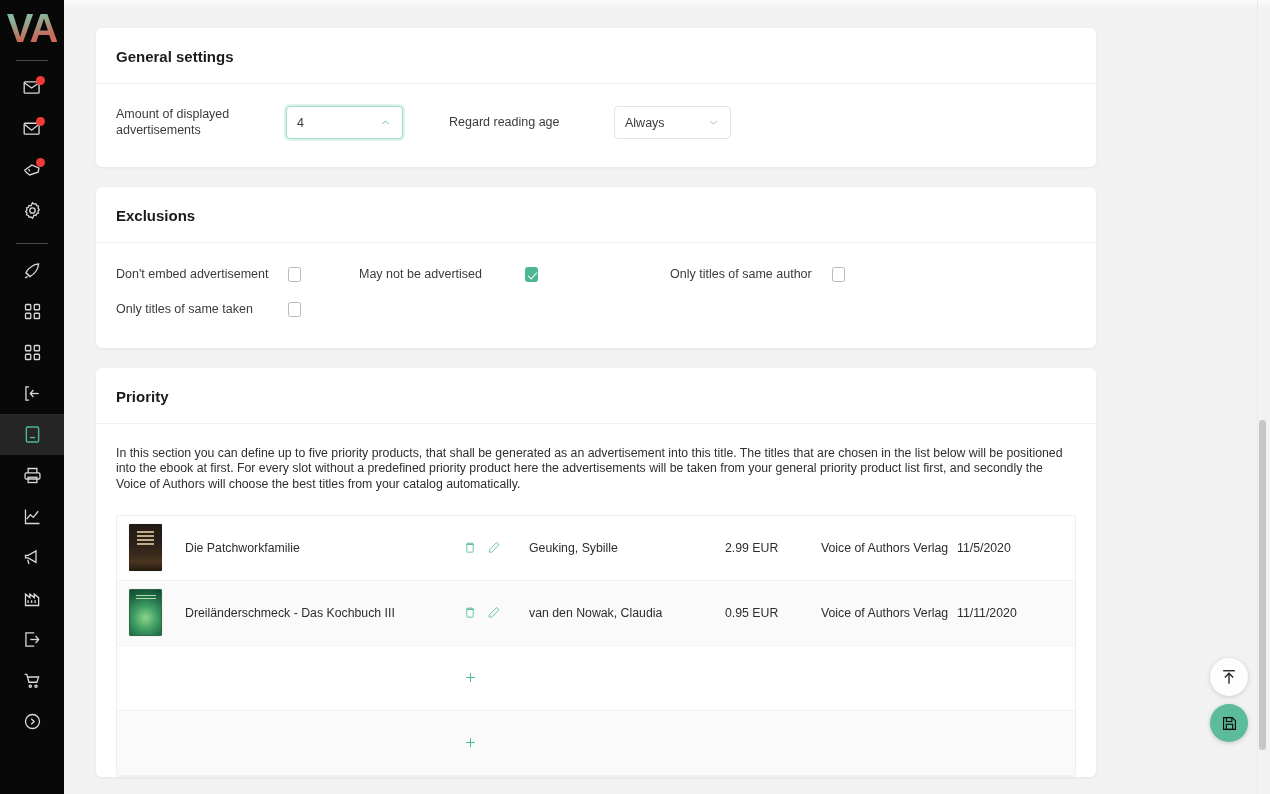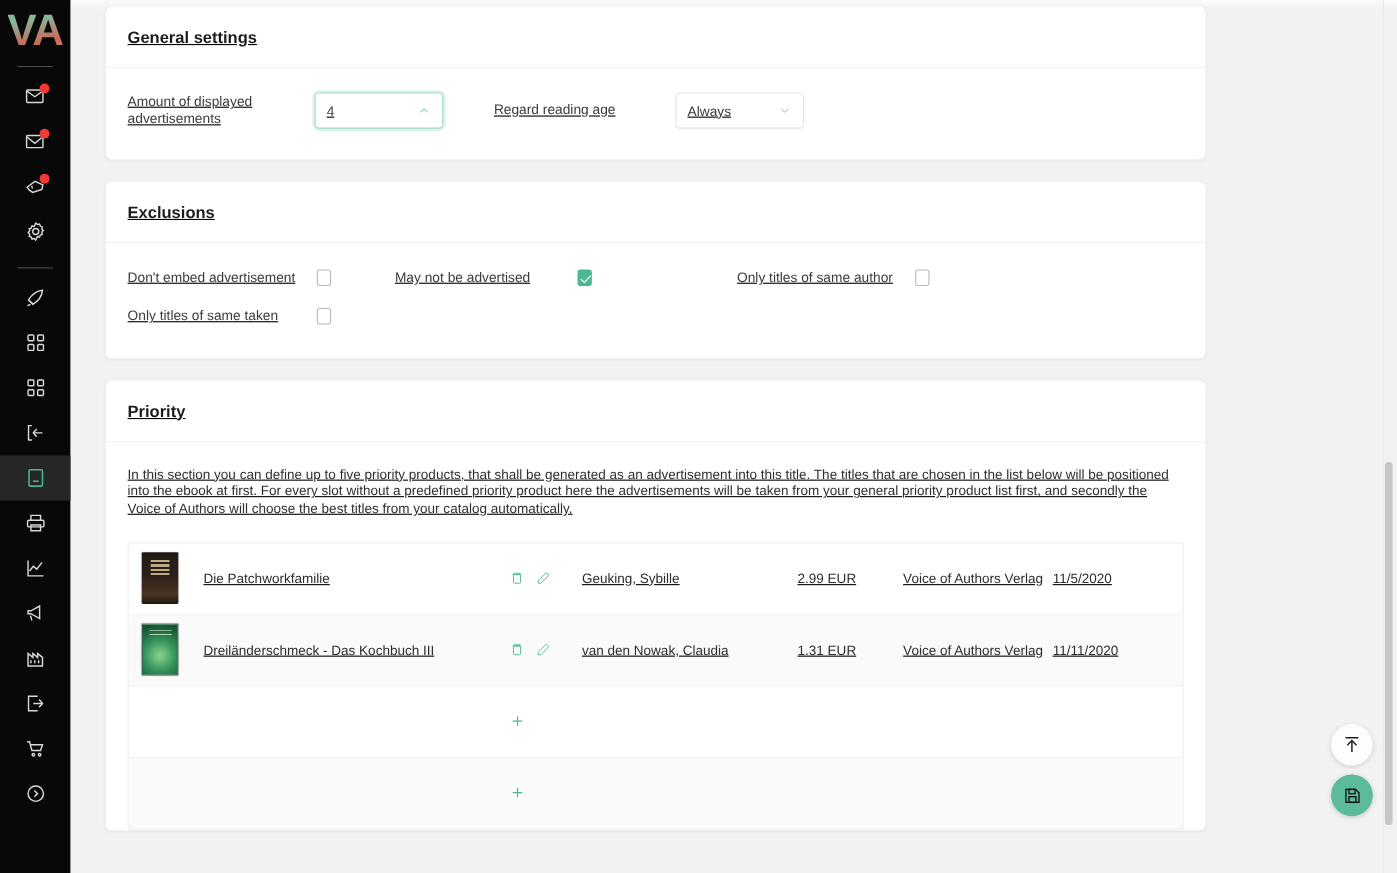--- a/index.html
+++ b/index.html
@@ -42,22 +42,21 @@
   .main {
     flex: 1; height: 794px; position: relative;
     background: #f2f2f2; overflow: hidden;
   }
   .toprim {
     position: absolute; top:0; left:0; right:0; height: 9px;
     background: linear-gradient(180deg,#fbfbfb,#f2f2f2);
   }
   .scrollwrap {
     position: absolute; inset: 0; right: 12px;
-    padding: 6px 0 0 32px;
-    text-decoration: underline;
+    padding: 28px 0 0 32px;
   }
   .card {
     background: #fff; border-radius: 6px; width: 1000px;
     box-shadow: 0 1px 3px rgba(0,0,0,0.06);
     margin-bottom: 20px;
   }
   .card-head {
     padding: 20px 20px 18px; border-bottom: 1px solid #f0f0f0;
   }
   .card-title { font-size: 15px; font-weight: 700; color: #1b1b1b; }
@@ -398,21 +397,21 @@
                 <svg class="ico-act" viewBox="0 0 24 24">
                   <path d="M5 6.5h14"></path>
                     <path d="M7.5 6.5V4.5h9v2"></path>
                     <rect x="6.5" y="6.5" width="11" height="13.5" rx="1.2"></rect>
                 </svg>
                 <svg class="ico-act" viewBox="0 0 24 24">
                   <path d="M16.5 3.5l4 4L8 20H4v-4z"></path>
                 </svg>
               </div>
               <div class="cell c-author">van den Nowak, Claudia</div>
-              <div class="cell c-price">1.31 EUR</div>
+              <div class="cell c-price">0.95 EUR</div>
               <div class="cell c-pub">Voice of Authors Verlag</div>
               <div class="cell c-date">11/11/2020</div>
             </div>
 
             <div class="emptyrow">
               <div style="width:346px"></div>
               <svg class="plus" viewBox="0 0 24 24">
                   <path d="M12 5v14M5 12h14"></path>
                 </svg>
             </div>

